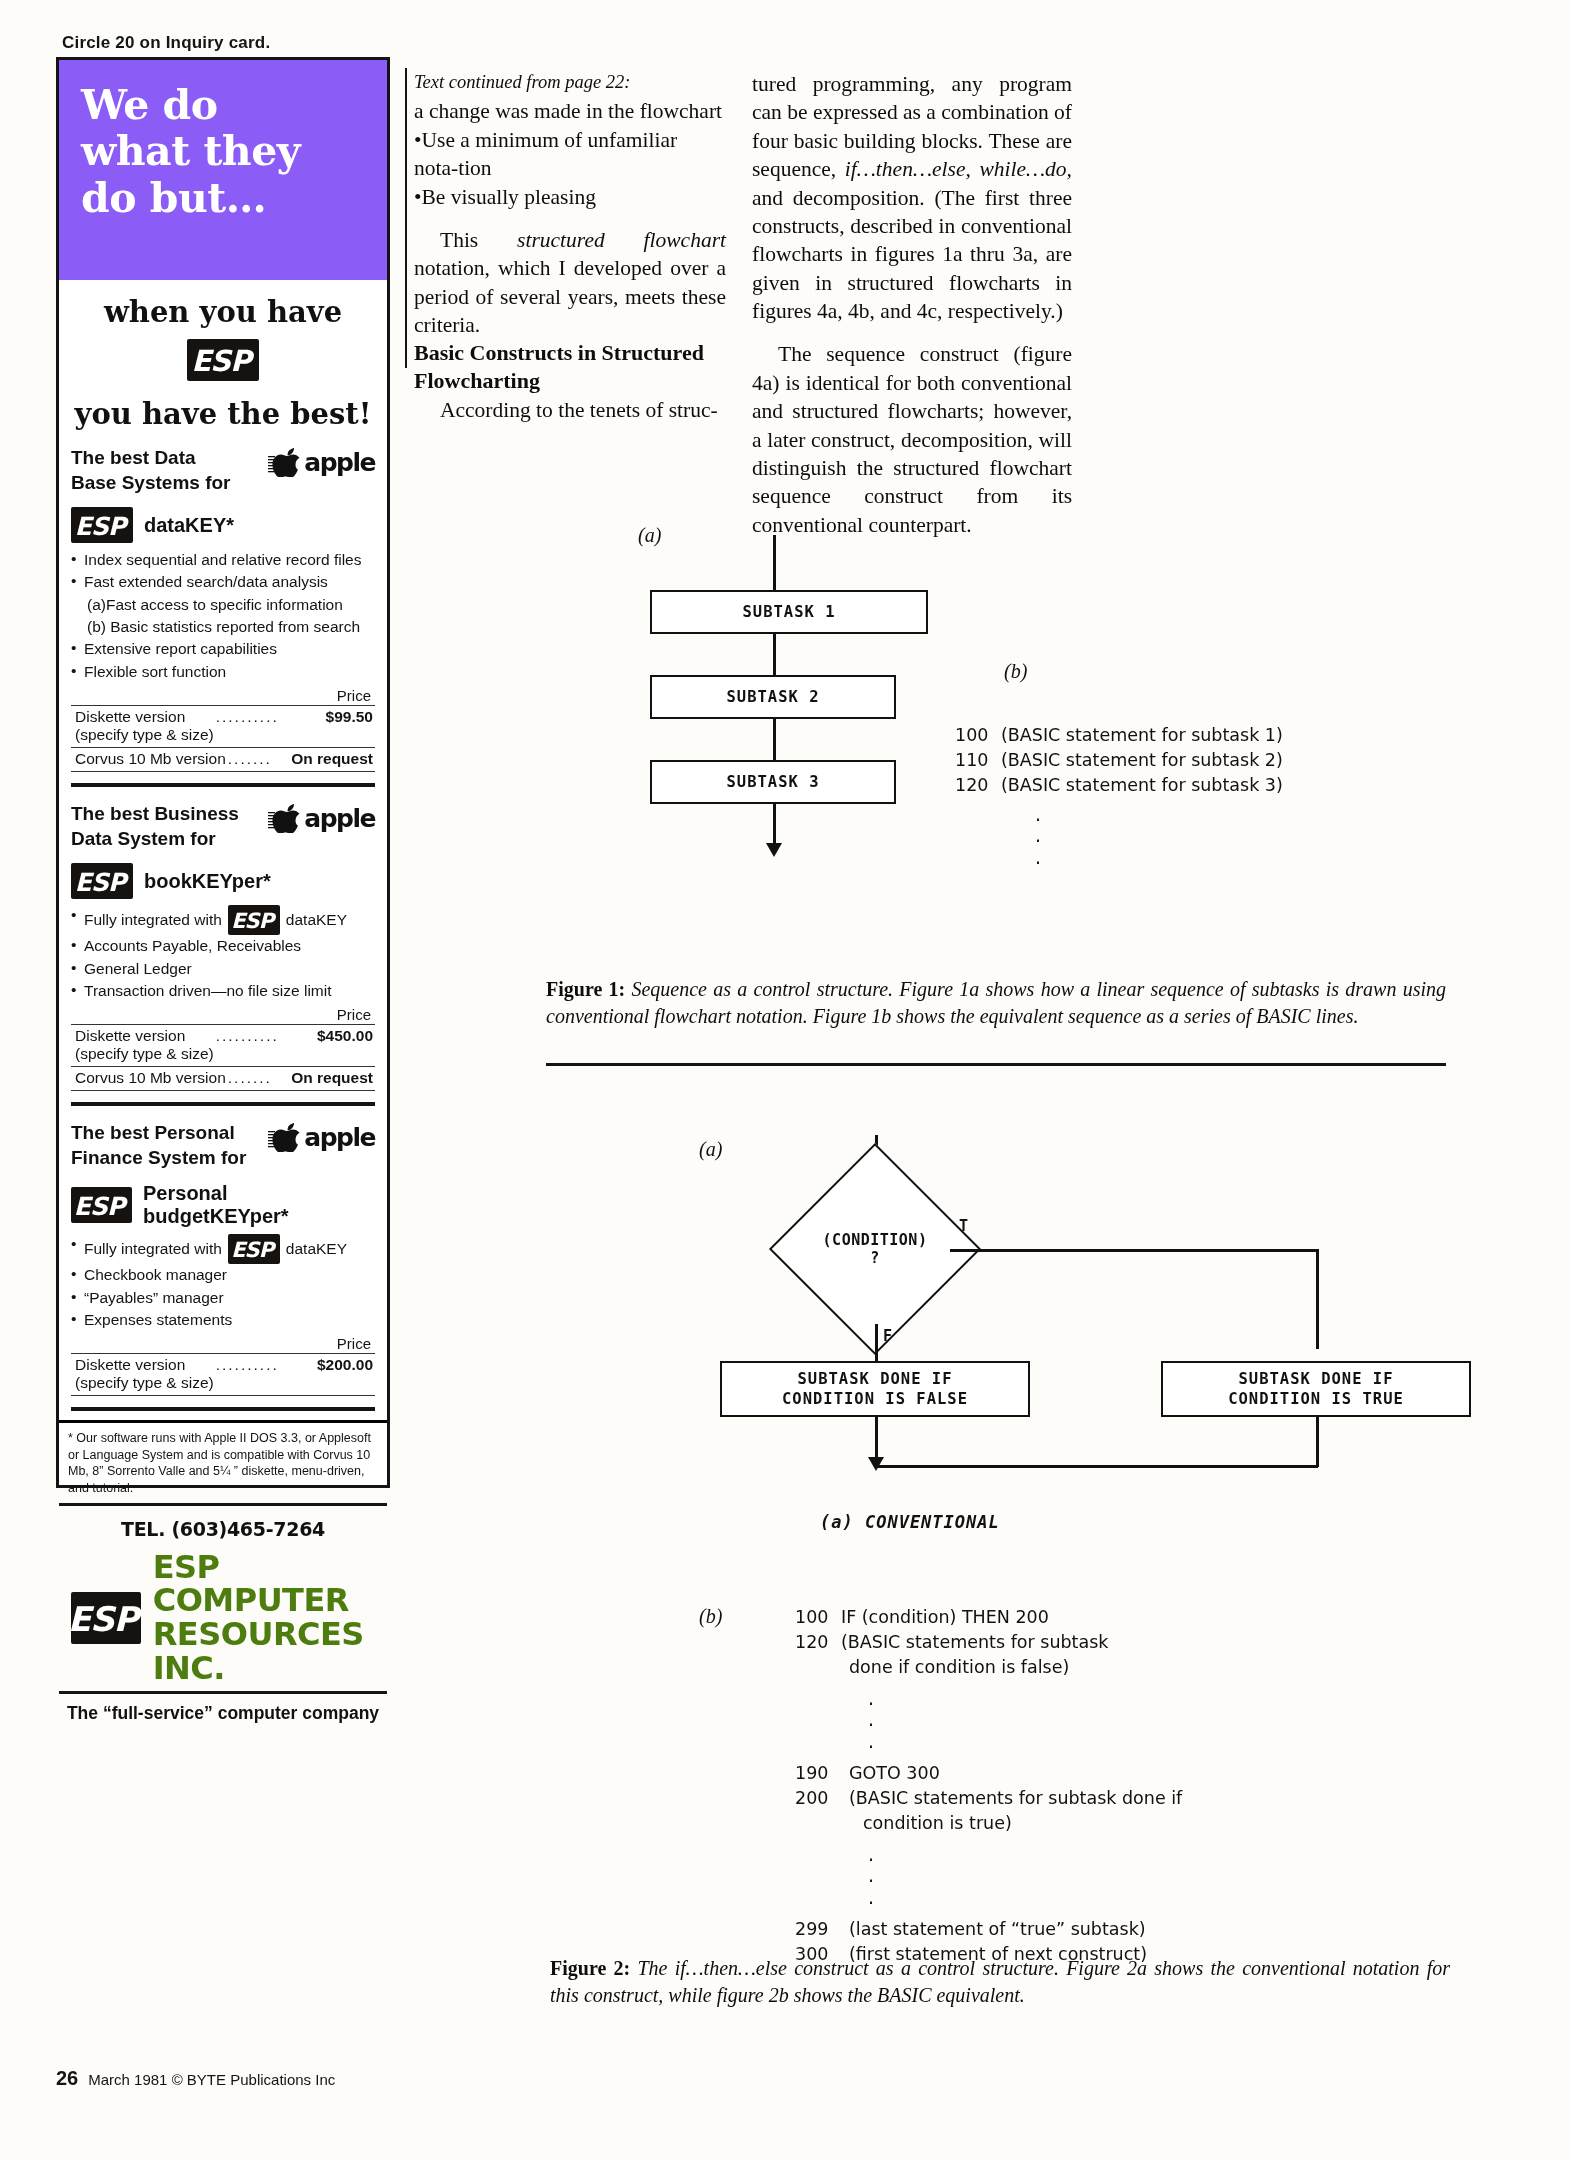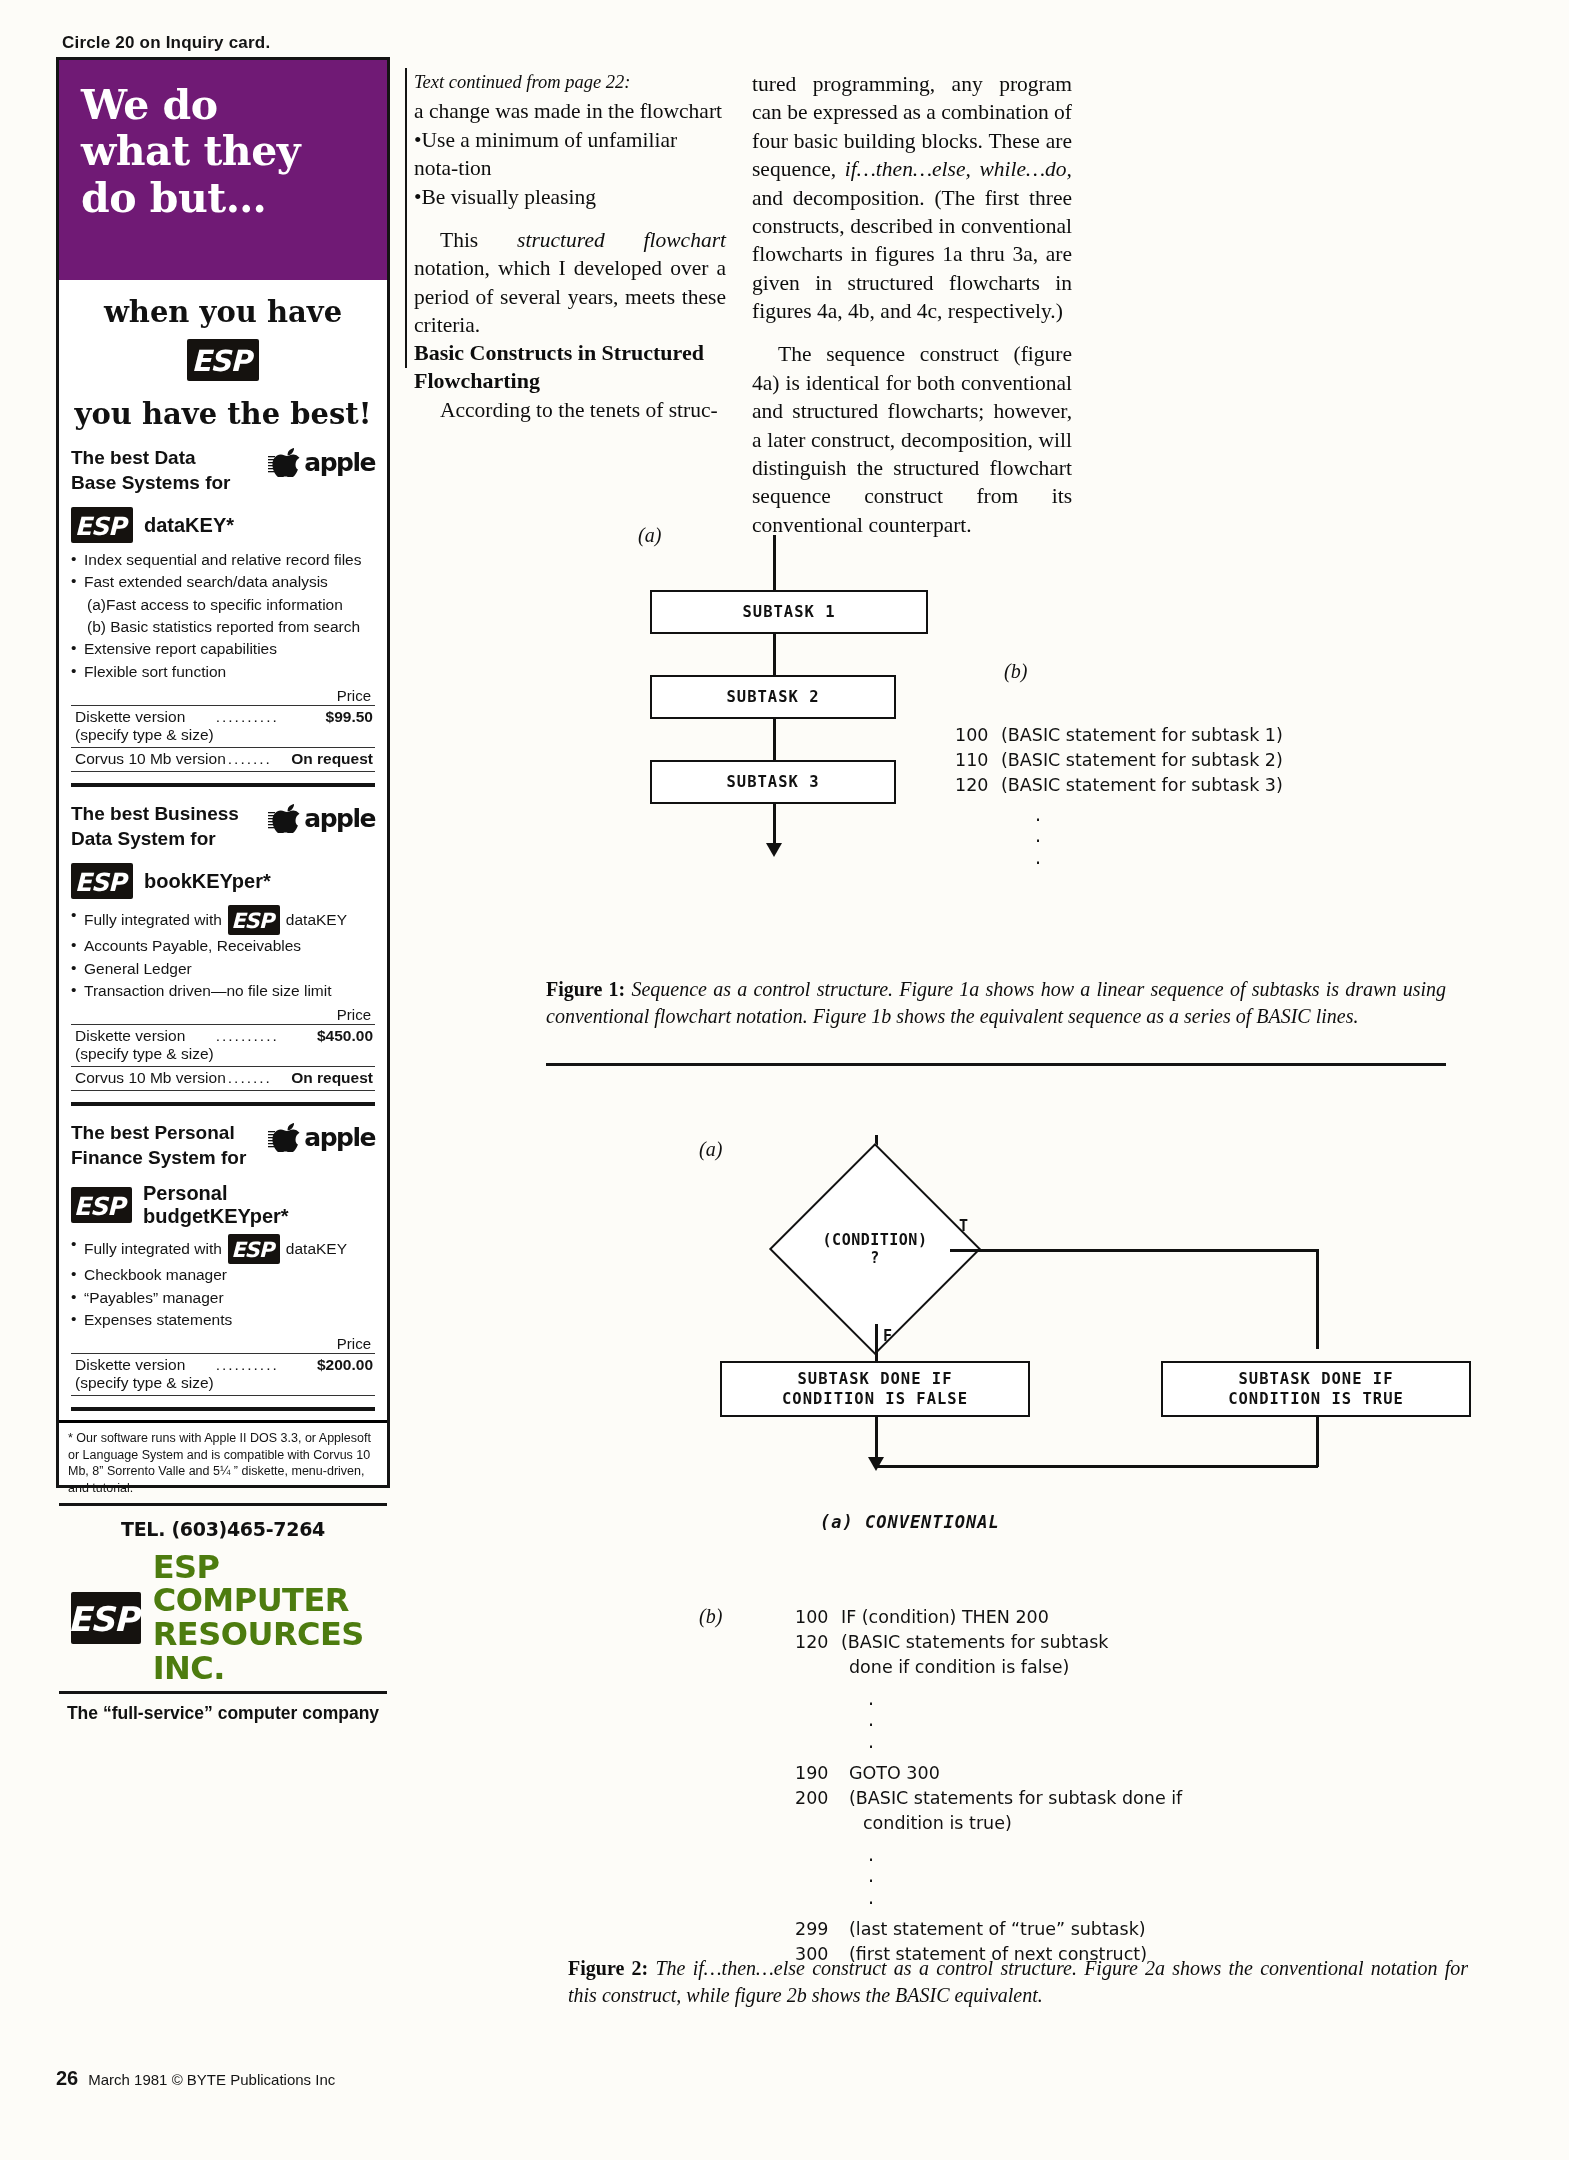--- a/index.html
+++ b/index.html
@@ -24,21 +24,21 @@
   
   .ad {
     position: absolute; left: 56px; top: 57px;
     width: 334px; height: 1431px;
     border: 3px solid #141414;
     background: #fff;
   }
   .ad-inner { position: relative; width: 100%; height: 100%; }
 
   .ad-hero {
-    background: #701a75;
+    background: #8b5cf6;
     color: #fff;
     height: 220px;
     padding: 22px 16px 0 22px;
   }
   .ad-hero-line {
     font-family: "DejaVu Serif", serif;
     font-weight: 700;
     font-size: 41px;
     line-height: 1.13;
     letter-spacing: -0.5px;
@@ -633,21 +633,21 @@
     <div class="code-row">
         <span class="code-num">299</span>
         <span style="margin-left:8px">(last statement of “true” subtask)</span>
       </div>
     <div class="code-row">
         <span class="code-num">300</span>
         <span style="margin-left:8px">(first statement of next construct)</span>
       </div>
   </div>
 
-  <div class="fig-cap" style="left:568px;top:1955px;width:900px;">
+  <div class="fig-cap" style="left:550px;top:1955px;width:900px;">
     <b>Figure 2:</b><em> The if…then…else </em><span>construct as a control structure. Figure 2a shows the conventional notation for this construct, while figure 2b shows the BASIC equivalent.</span>
   </div>
 
   <div class="page-footer" style="top:2067px">
     <span class="pno">26</span><span>March 1981 © BYTE Publications Inc</span>
   </div>
 
 </div>
 
 </body></html>

